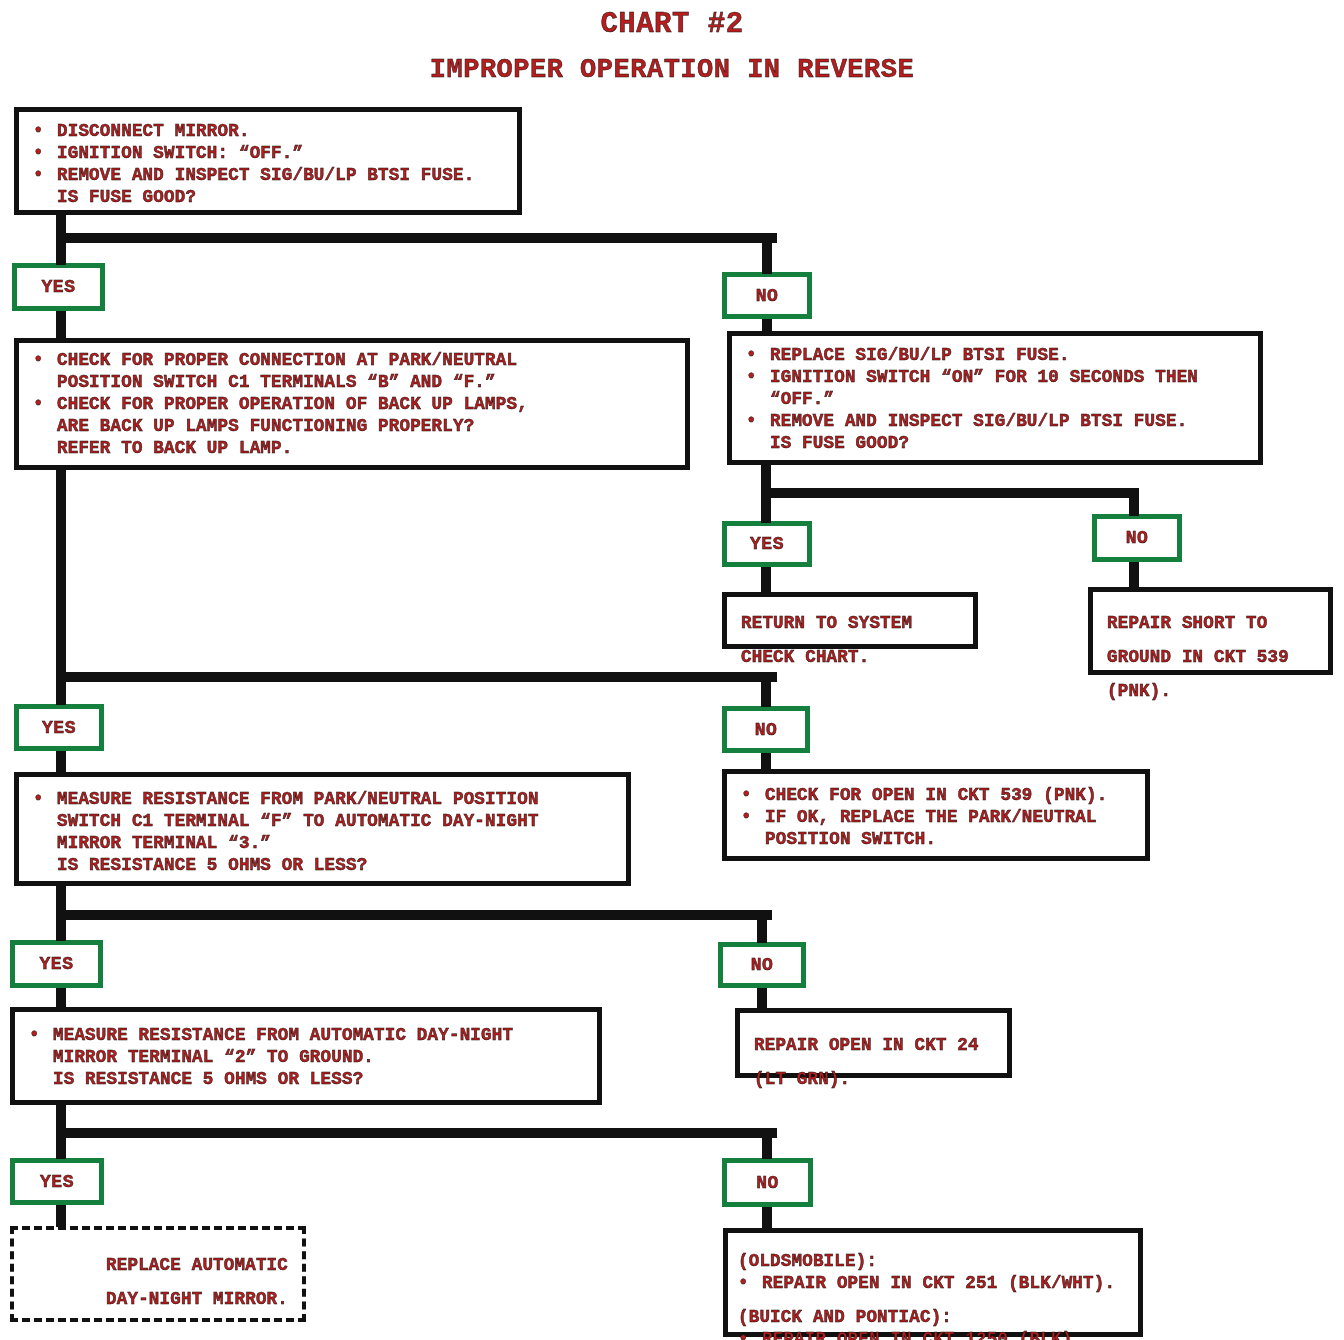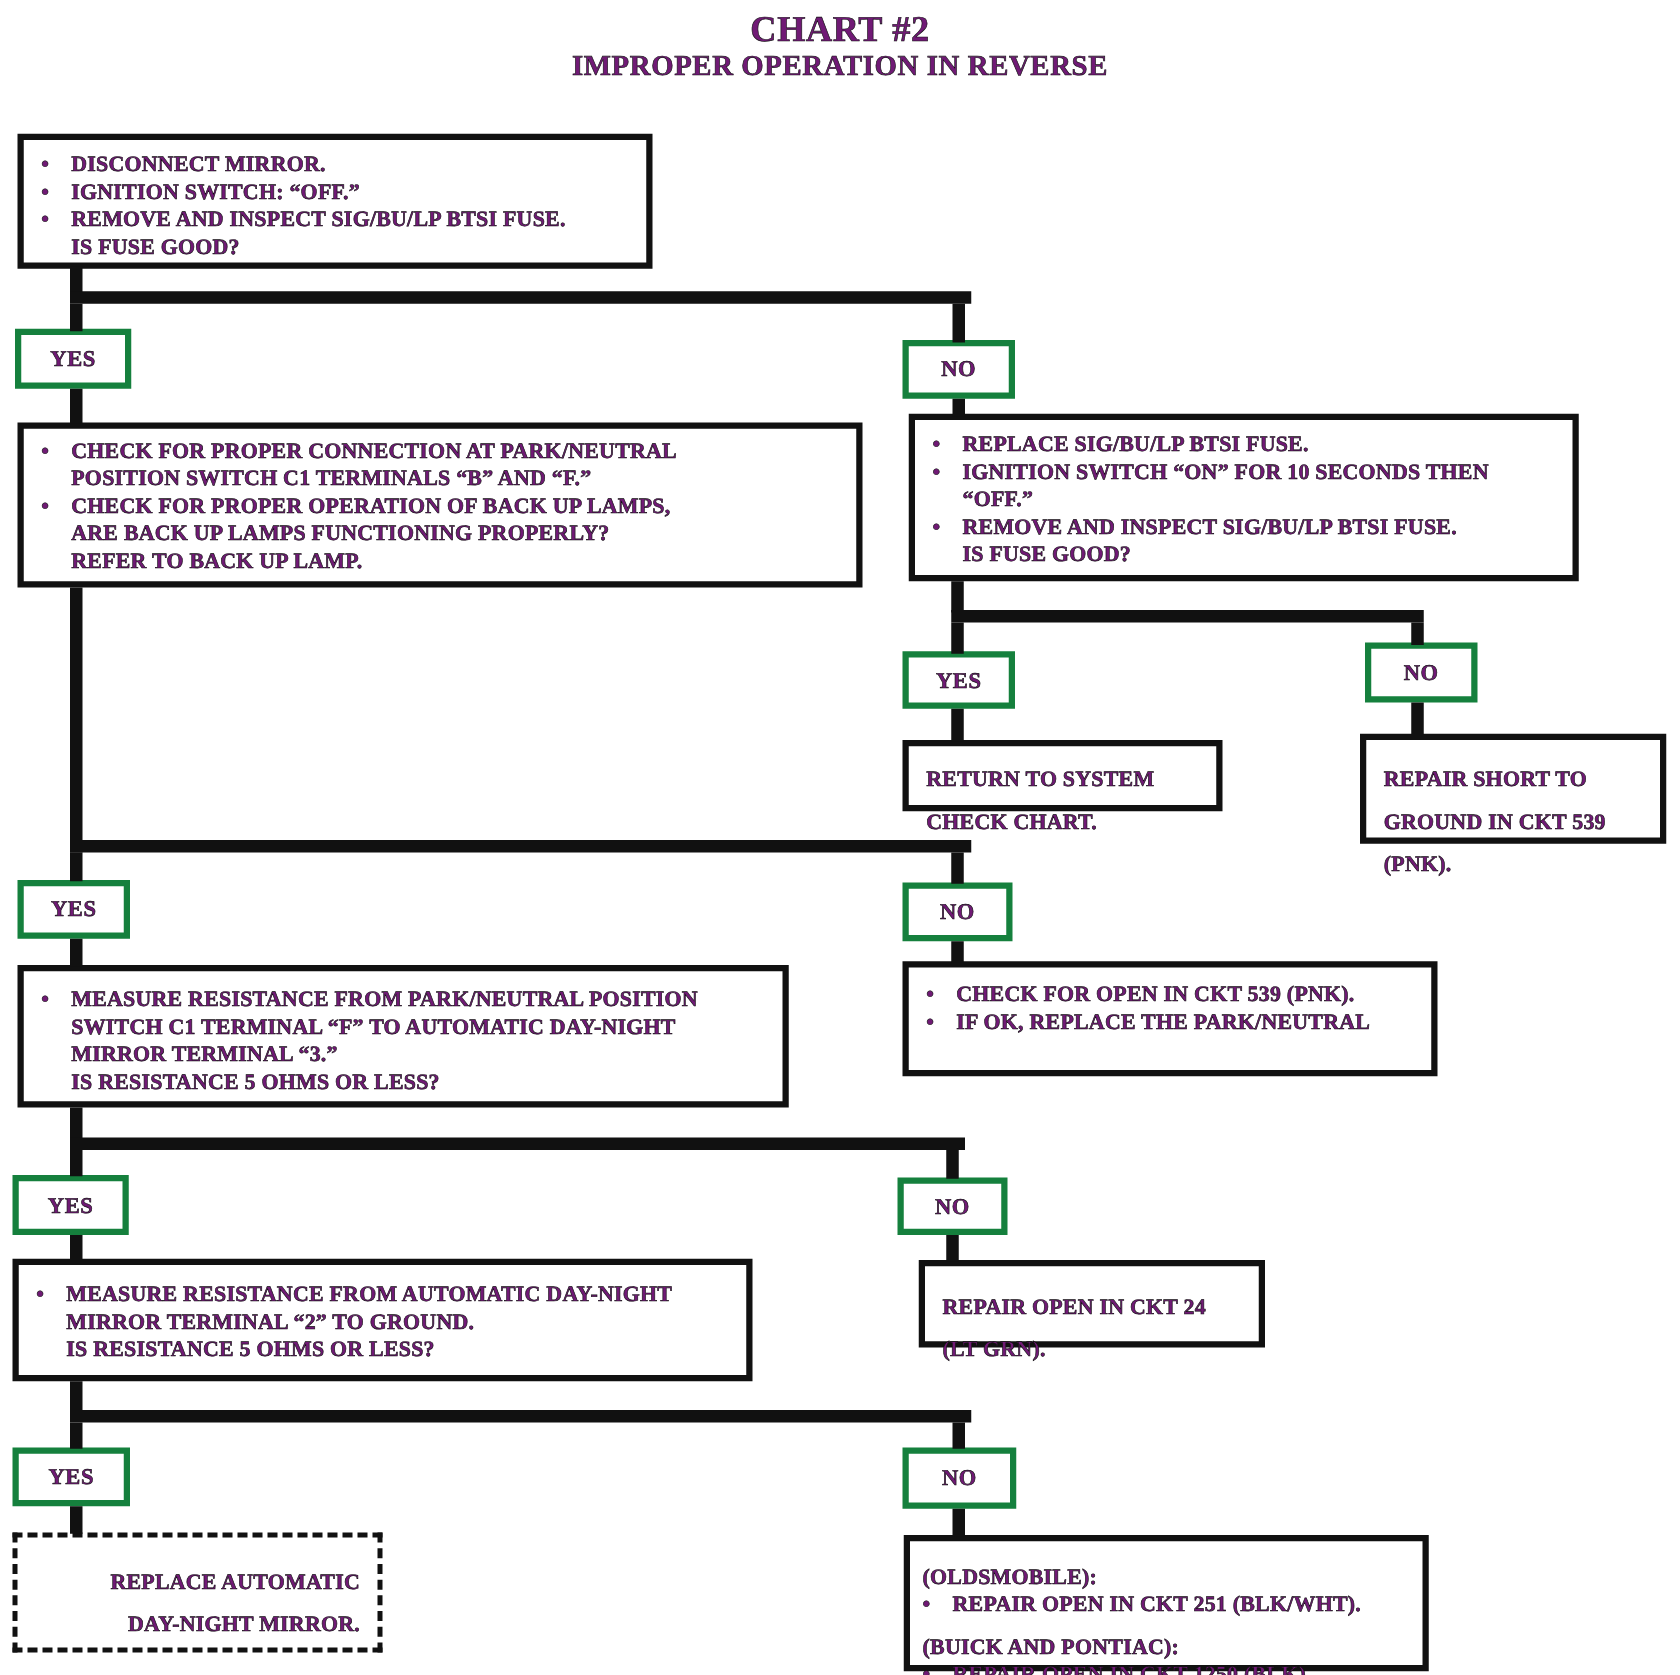--- a/index.html
+++ b/index.html
@@ -1,23 +1,23 @@
 <!DOCTYPE html>
 <html><head>
 <meta charset="utf-8">
 <style>
   html,body { margin:0; padding:0; background:#ffffff; }
   .canvas {
     position:relative; width:1344px; height:1340px; background:#ffffff;
-    font-family:Liberation Serif, serif; color:#701a75;
+    font-family:Liberation Mono, monospace; color:#b91c1c;
     -webkit-text-stroke:0.5px #111111;
   }
   .title { position:absolute; left:0; width:100%; text-align:center; font-weight:bold; letter-spacing:0.5px; }
   .title.t1 { top:8px;  font-size:29px; }
-  .title.t2 { top:40px; font-size:23px; }
+  .title.t2 { top:55px; font-size:27px; }
 
   .box {
     position:absolute; box-sizing:border-box; background:#ffffff;
     border:5px solid #111111; padding:8px 14px 0 14px;
     font-weight:bold; font-size:17.5px; line-height:22px; letter-spacing:0.2px;
   }
   .box.dashed { border:4px dashed #111111;text-align:right; }
 
   .tag {
     position:absolute; box-sizing:border-box; background:#ffffff;
@@ -137,20 +137,24 @@
 
   <div class="box" style="left:722px; top:769px; width:428px; height:92px; padding-top:10px;">
       <div class="tline">
         <span class="bullet">•</span>
         <span class="ltext">CHECK FOR OPEN IN CKT 539 (PNK).</span>
       </div>
       <div class="tline">
         <span class="bullet">•</span>
         <span class="ltext">IF OK, REPLACE THE PARK/NEUTRAL</span>
       </div>
+      <div class="tline">
+        <span class="bullet"></span>
+        <span class="ltext">POSITION SWITCH.</span>
+      </div>
     </div>
 
   <div class="box" style="left:10px; top:1007px; width:592px; height:98px; padding-top:12px;">
       <div class="tline">
         <span class="bullet">•</span>
         <span class="ltext">MEASURE RESISTANCE FROM AUTOMATIC DAY-NIGHT</span>
       </div>
       <div class="tline">
         <span class="bullet"></span>
         <span class="ltext">MIRROR TERMINAL “2” TO GROUND.</span>

